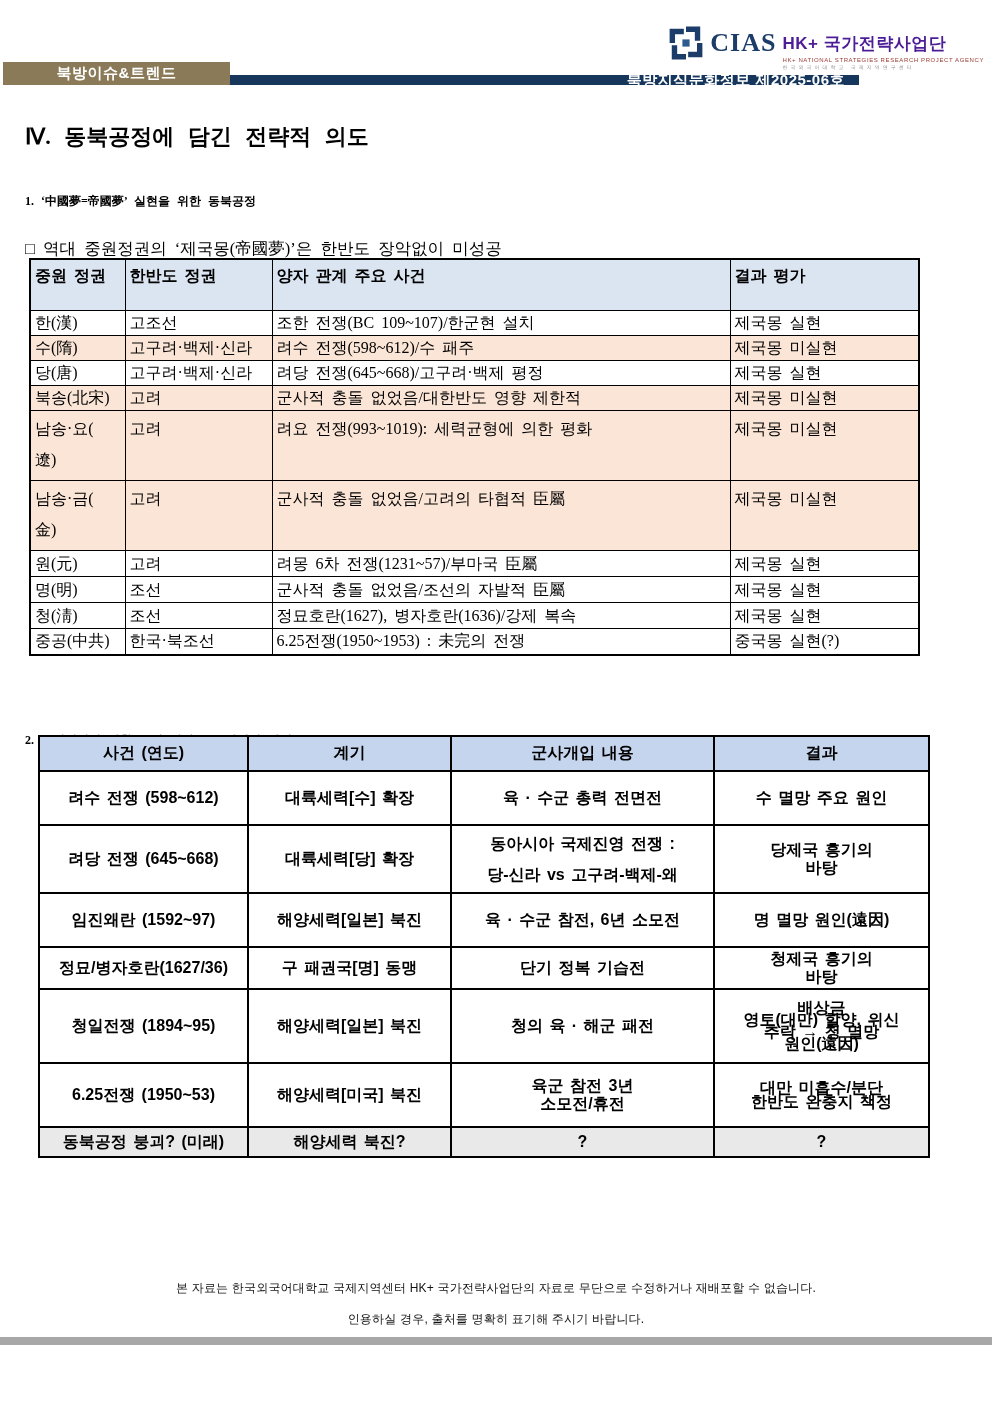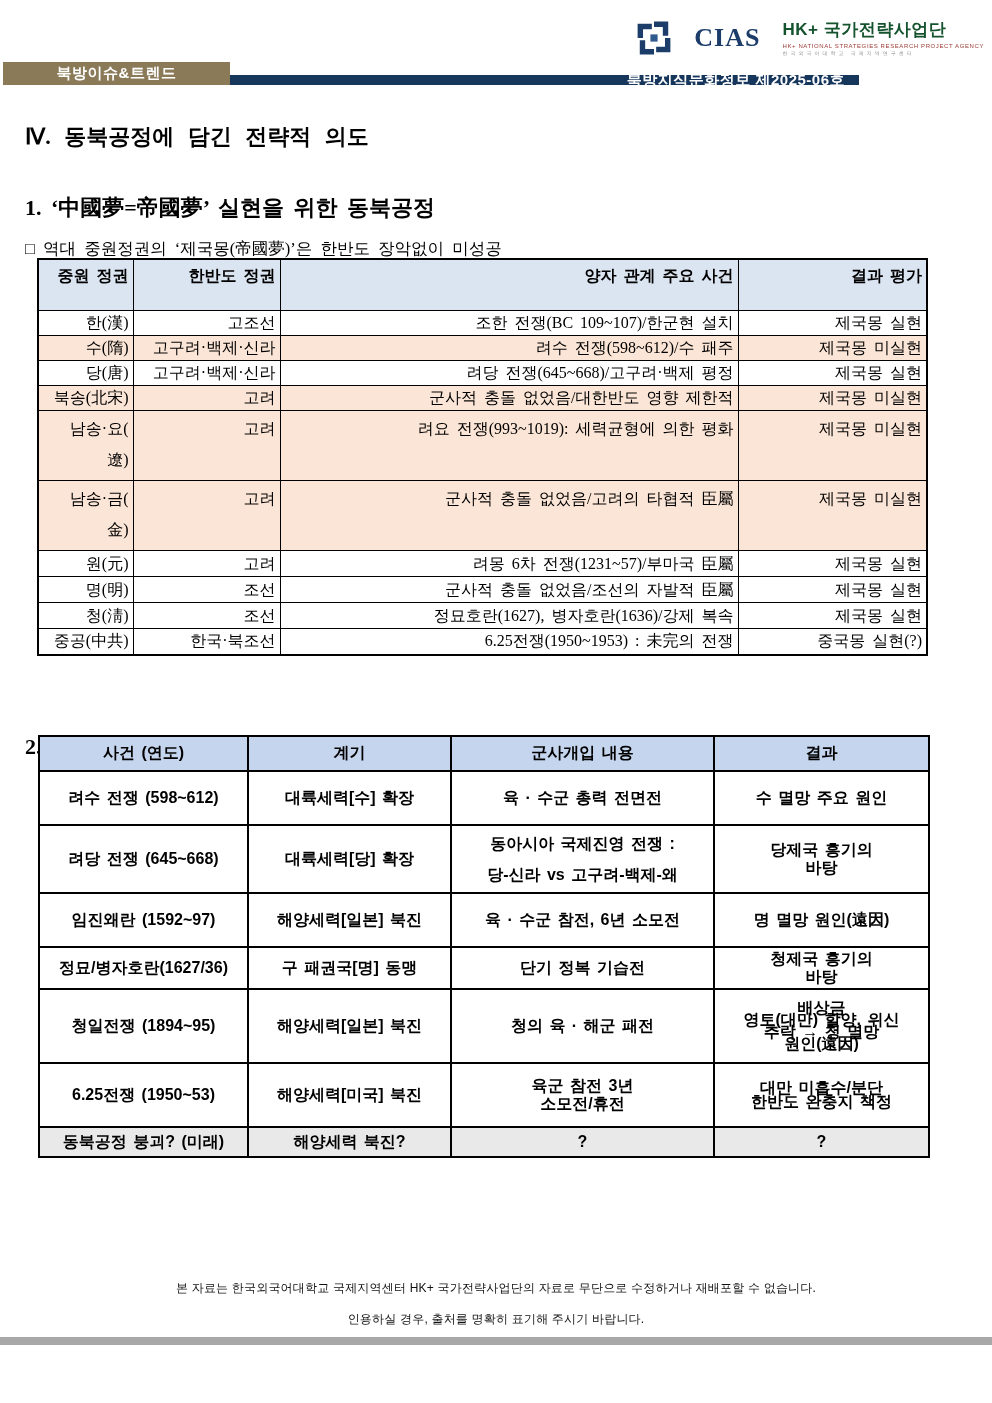--- a/index.html
+++ b/index.html
@@ -1,50 +1,50 @@
 <!DOCTYPE html>
 <html><head>
 <meta charset="utf-8">
 <style>
   html,body{margin:0;padding:0;background:#ffffff;}
   .page{position:relative;width:992px;height:1403px;background:#fff;overflow:hidden;
         font-family:"Liberation Sans",sans-serif;color:#000;}
 
   
-  .logo{position:absolute;top:15px;right:8px;display:flex;align-items:flex-end;gap:22px;}
+  .logo{position:absolute;top:15px;right:8px;display:flex;align-items:center;gap:6px;}
   .logo-icon{width:36px;height:36px;flex:0 0 auto;}
   .cias{font-family:"Liberation Serif",serif;font-weight:bold;color:#1c3c6a;
         font-size:26px;line-height:36px;letter-spacing:1px;}
   .org-block{padding-top:3px;}
-  .org-name{font-size:17px;font-weight:bold;color:#14532d;letter-spacing:0.5px;white-space:nowrap;}
+  .org-name{font-size:17px;font-weight:bold;color:#4c1d95;letter-spacing:0.5px;white-space:nowrap;margin-top:14px;}
   .org-en{font-size:6px;color:#9c3a33;letter-spacing:0.6px;margin-top:2px;white-space:nowrap;}
   .org-kr{font-size:5px;color:#8f8f8f;letter-spacing:3px;margin-top:1px;white-space:nowrap;}
 
   
   .banner{position:absolute;top:62px;left:3px;width:856px;height:23px;display:flex;}
   .banner-left{width:227px;background:#8a7a58;color:#fff;font-weight:bold;font-size:15px;
                display:flex;align-items:center;justify-content:center;letter-spacing:0.5px;}
   .banner-right{flex:1;background:#16365c;color:#fff;font-weight:bold;font-size:15px;
                 display:flex;align-items:center;justify-content:flex-end;padding-right:14px;
                 letter-spacing:0.5px;margin-top:13px;}
 
   
   .doc-title{position:absolute;top:122px;left:25px;font-family:"Liberation Serif",serif;
              font-size:22px;font-weight:bold;word-spacing:8px;}
   .s-head{position:absolute;left:25px;font-family:"Liberation Serif",serif;
-          font-size:22px;font-weight:bold;word-spacing:4px;white-space:pre-wrap;}
+          font-size:12px;font-weight:bold;word-spacing:4px;white-space:pre-wrap;}
   .s1{top:193px;}
   .s1b{position:absolute;top:226px;left:25px;font-family:"Liberation Serif",serif;
        font-size:16.5px;word-spacing:4px;margin-top:12px;}
   .s2{top:700px;margin-top:32px;}
 
   
-  .t1{position:absolute;top:258px;left:37px;width:889px;border-collapse:collapse;
+  .t1{position:absolute;top:258px;left:29px;width:889px;border-collapse:collapse;
       border:2px solid #000;font-family:"Liberation Serif",serif;font-size:16px;
-      text-align:right;table-layout:fixed;}
+      text-align:left;table-layout:fixed;}
   .t1 th,.t1 td{border:1px solid #000;padding:1px 4px;word-spacing:3px;
                 white-space:pre-line;overflow:hidden;}
   .t1 th{background:#dbe5f1;font-weight:bold;height:44px;vertical-align:top;
          padding-top:5px;line-height:22px;}
   .t1 td{vertical-align:middle;line-height:22px;}
   .t1 tr.rs{height:24px;}
   .t1 tr.rm{height:26px;}
   .t1 tr.tall{height:70px;}
   .t1 tr.tall td{vertical-align:top;line-height:31px;padding-top:2px;}
   .t1 tr.peach td{background:#fbe5d6;margin-left:28px;}

